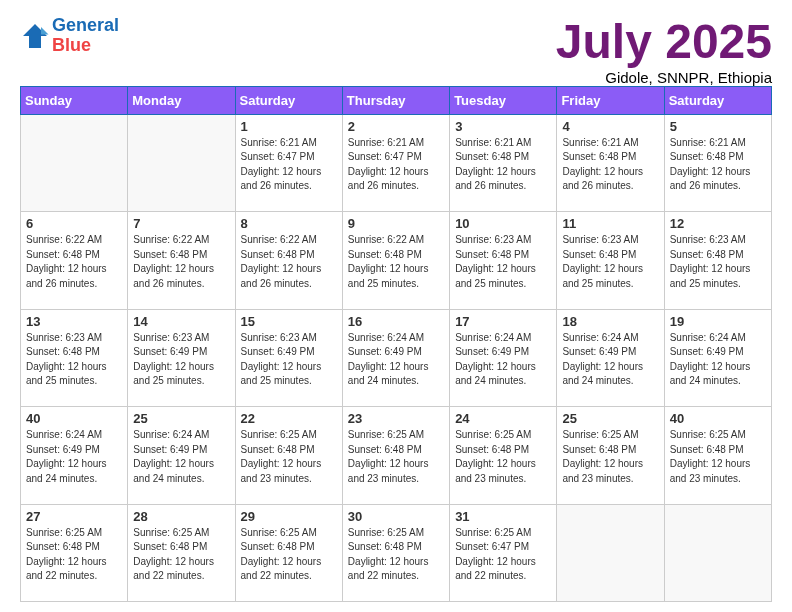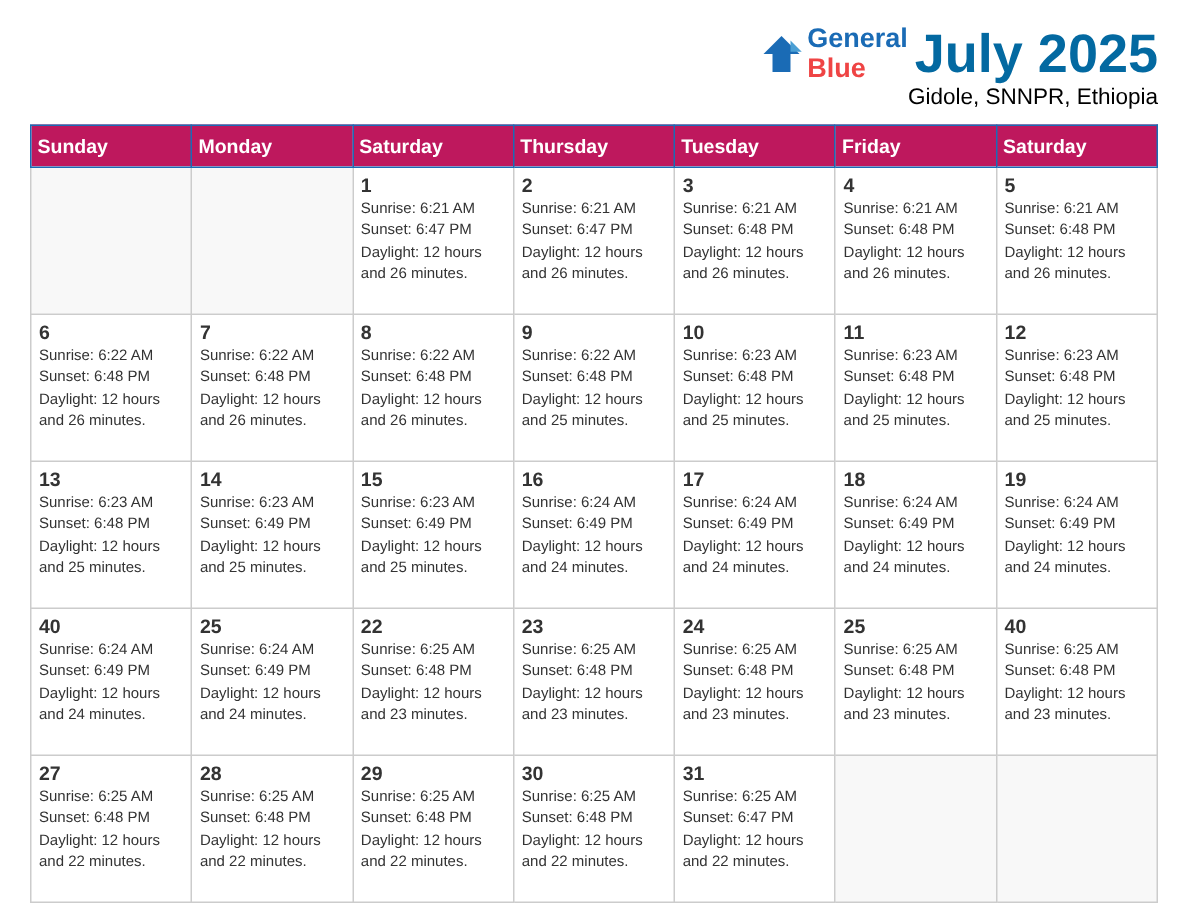--- a/index.html
+++ b/index.html
@@ -12,23 +12,22 @@
     }
     .page {
       width: 792px;
       height: 612px;
       padding: 16px 20px 10px 20px;
       display: flex;
       flex-direction: column;
     }
     .header {
       display: flex;
-      justify-content: flex-end;
+      justify-content: space-between;
       align-items: flex-start;
-      margin-bottom: 10px;
     }
     .logo {
       display: flex;
       align-items: center;
     }
     .logo-text {
       font-size: 18px;
       font-weight: bold;
       color: #333;
       line-height: 1.1;
@@ -38,38 +37,38 @@
     }
     .logo-icon {
       width: 30px;
       height: 30px;
       margin-right: 2px;
     }
     .title-block {
       text-align: right;
     }
     .month-title {
-      font-size: 36px;
-      font-weight: bold;
-      color: #0369a1;
+      font-size: 48px;
+      font-weight: bold;
+      color: #701a75;
       line-height: 1.1;
     }
     .location {
       font-size: 15px;
       color: #000000;
     }
     .calendar {
       flex: 1;
       border: 1px solid #ccc;
       border-collapse: collapse;
       width: 100%;
       table-layout: fixed;
     }
     .calendar th {
-      background: #be185d;
+      background: #8b5cf6;
       color: #fff;
       font-size: 13px;
       font-weight: bold;
       padding: 6px 4px;
       text-align: left;
       border: 1px solid #1a6bb5;
     }
     .calendar td {
       border: 1px solid #ccc;
       vertical-align: top;

